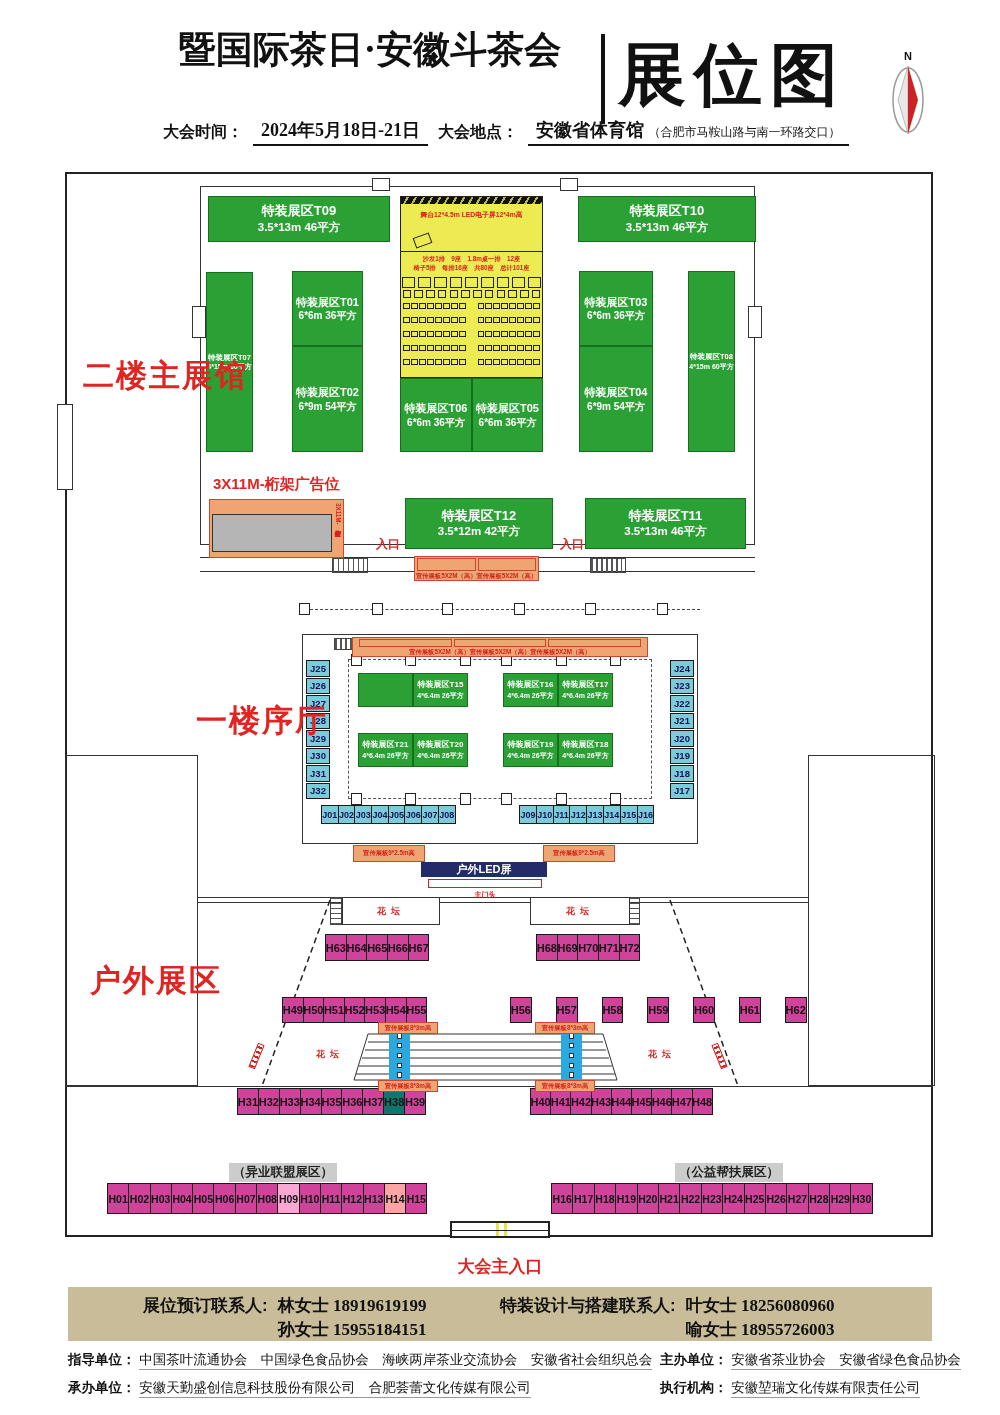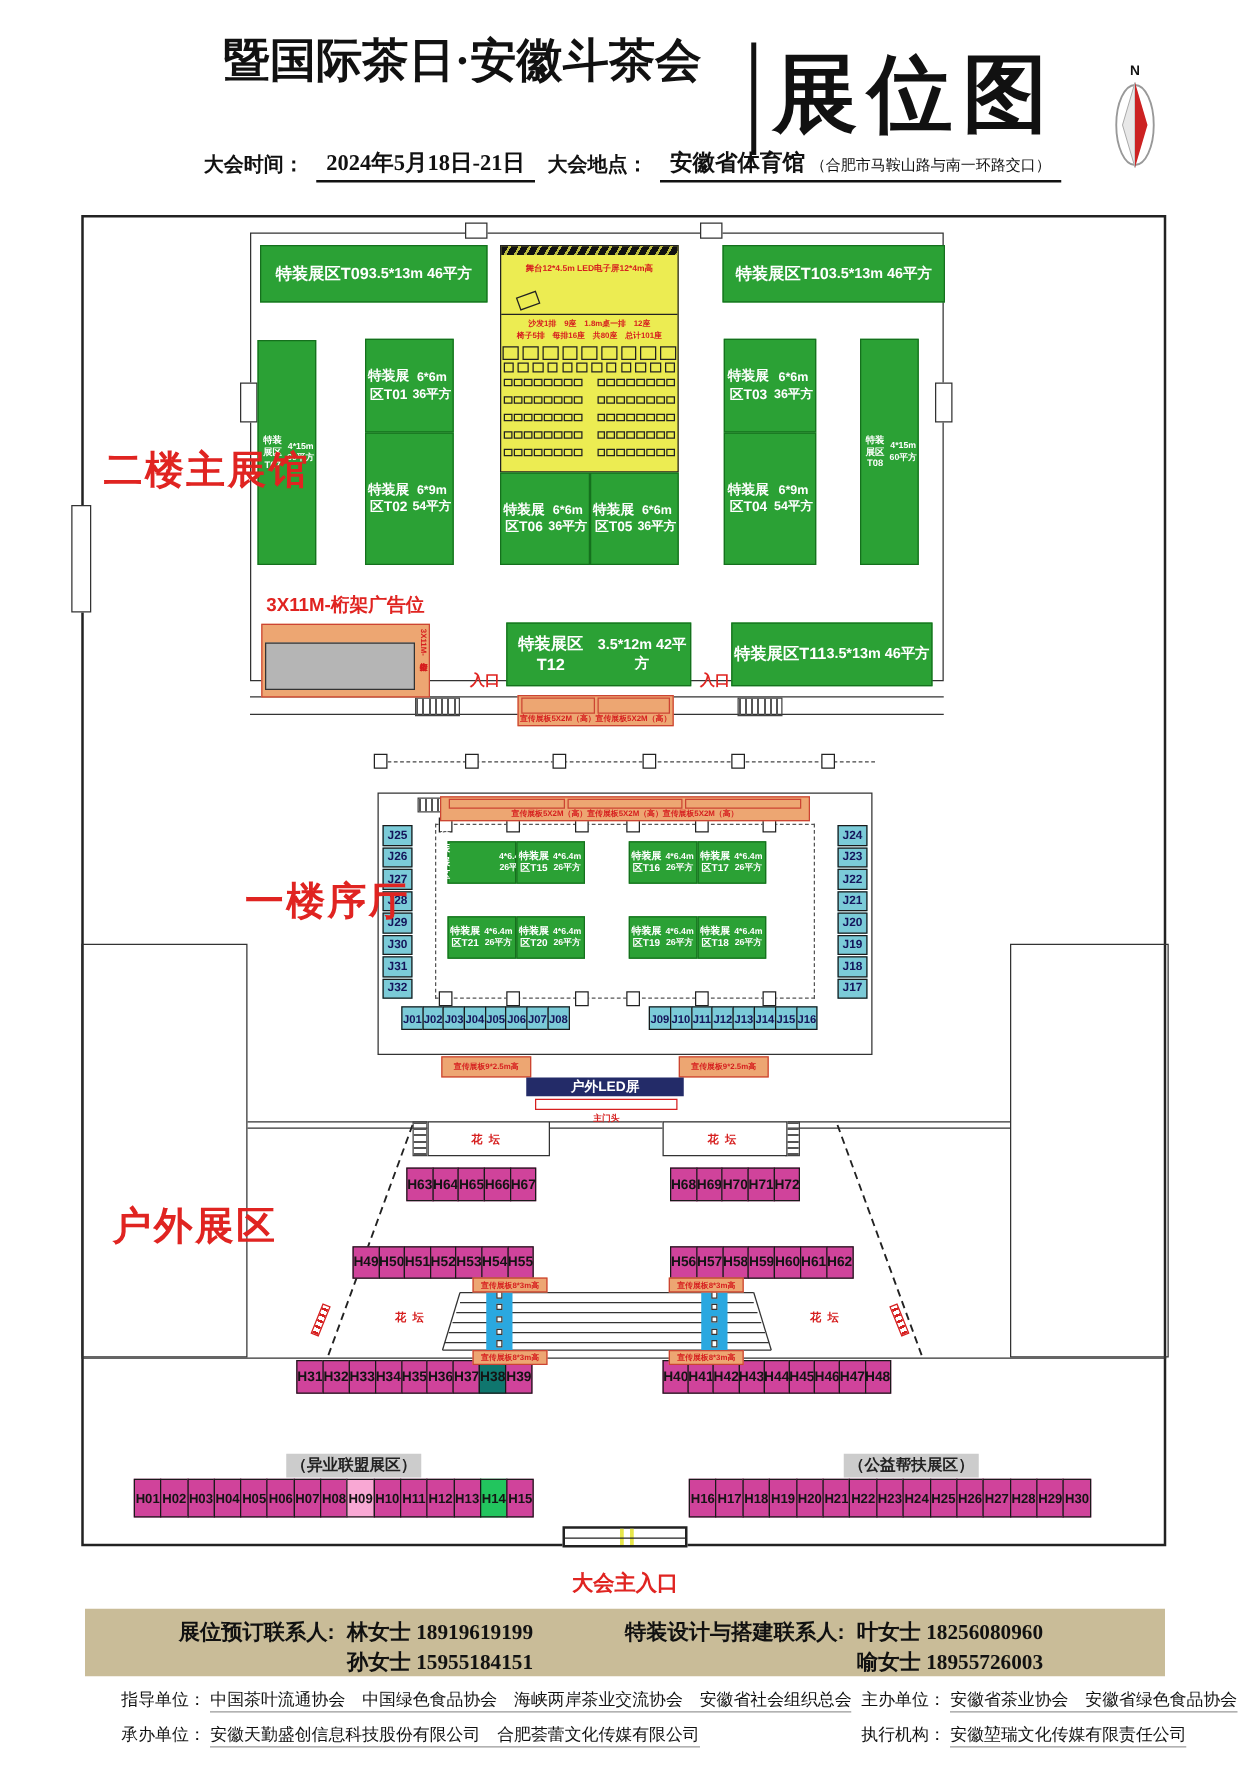--- a/index.html
+++ b/index.html
@@ -25,21 +25,21 @@
   .dashline{position:absolute;border-top:1.5px dashed #444;height:0;}
   .notch{position:absolute;background:#fff;border:1.5px solid #333;box-sizing:border-box;}
   .post{position:absolute;background:#fff;border:1.5px solid #222;box-sizing:border-box;z-index:3;}
   .stairs-h{position:absolute;border:1px solid #444;box-sizing:border-box;
     background:repeating-linear-gradient(90deg,#555 0 1.5px,transparent 1.5px 5px);z-index:3;}
   .stairs-v{position:absolute;border:1px solid #444;box-sizing:border-box;
     background:repeating-linear-gradient(0deg,#555 0 1.5px,transparent 1.5px 5px);z-index:3;}
   .dashed-rect{position:absolute;border:1.5px dashed #555;box-sizing:border-box;}
   
   .booth{position:absolute;border:1px solid #15701d;box-sizing:border-box;color:#fff;
-    display:flex;flex-direction:row;align-items:center;justify-content:center;
+    display:flex;flex-direction:column;align-items:center;justify-content:center;
     text-align:center;font-weight:700;z-index:5;line-height:1.3;}
   .b-lg .bn{font-size:13px;} .b-lg .bs{font-size:11.5px;}
   .b-md .bn{font-size:11px;} .b-md .bs{font-size:10px;}
   .b-sm .bn{font-size:7.5px;} .b-sm .bs{font-size:7px;}
   .b-xs .bn{font-size:8px;}  .b-xs .bs{font-size:7px;}
   .cellrow{position:absolute;display:flex;z-index:5;}
   .jcell,.hcell{box-sizing:border-box;border:1px solid #1a1a1a;display:flex;align-items:center;
     justify-content:center;font-weight:700;margin-left:-1px;}
   .jcell{color:#14145a;font-size:9.5px;}
   .hcell{color:#141414;font-size:11px;}
@@ -100,21 +100,21 @@
     border:2px solid #222;box-sizing:border-box;z-index:6;}
   .door::after{content:"";position:absolute;left:0;top:7px;width:100%;border-top:1.5px solid #222;}
   .door i{position:absolute;top:0;width:2.5px;height:100%;background:#e6e64a;}
   
   .contact-box{position:absolute;left:68px;top:1287px;width:864px;height:54px;background:#C9BC98;z-index:2;}
   .contact{position:absolute;display:grid;grid-template-columns:auto auto;column-gap:10px;
     font-size:17px;line-height:24px;z-index:3;white-space:nowrap;}
   .contact .clabel{font-weight:900;text-align:right;}
   .contact .cval{font-family:"Liberation Serif","DejaVu Serif",serif;font-weight:600;}
   .foot-row{position:absolute;font-size:13.5px;white-space:nowrap;z-index:3;}
-  .foot-label{font-weight:400;margin-left:29px;}
+  .foot-label{font-weight:700;}
   .foot-val{font-weight:500;border-bottom:1px solid #999;padding-bottom:2px;}
   svg.overlay{position:absolute;left:0;top:0;z-index:2;pointer-events:none;}
 </style>
 </head>
 <body>
 
 <div class="page">
 
   <div class="title-block">
     <div>暨国际茶日·安徽斗茶会</div>
@@ -516,21 +516,21 @@
       </div>
       <div class="cellrow" style="left: 283px; top: 997px;">
         <div class="hcell" style="width: 21.6px; height: 26px; background: rgb(208, 67, 155); font-size: 11px;">H49</div>
         <div class="hcell" style="width: 21.6px; height: 26px; background: rgb(208, 67, 155); font-size: 11px;">H50</div>
         <div class="hcell" style="width: 21.6px; height: 26px; background: rgb(208, 67, 155); font-size: 11px;">H51</div>
         <div class="hcell" style="width: 21.6px; height: 26px; background: rgb(208, 67, 155); font-size: 11px;">H52</div>
         <div class="hcell" style="width: 21.6px; height: 26px; background: rgb(208, 67, 155); font-size: 11px;">H53</div>
         <div class="hcell" style="width: 21.6px; height: 26px; background: rgb(208, 67, 155); font-size: 11px;">H54</div>
         <div class="hcell" style="width: 21.6px; height: 26px; background: rgb(208, 67, 155); font-size: 11px;">H55</div>
       </div>
-      <div class="cellrow" style="left: 537px; top: 997px;">
+      <div class="cellrow" style="left: 511px; top: 997px; gap: 25px;">
         <div class="hcell" style="width: 21.8px; height: 26px; background: rgb(208, 67, 155); font-size: 11px;">H56</div>
         <div class="hcell" style="width: 21.8px; height: 26px; background: rgb(208, 67, 155); font-size: 11px;">H57</div>
         <div class="hcell" style="width: 21.8px; height: 26px; background: rgb(208, 67, 155); font-size: 11px;">H58</div>
         <div class="hcell" style="width: 21.8px; height: 26px; background: rgb(208, 67, 155); font-size: 11px;">H59</div>
         <div class="hcell" style="width: 21.8px; height: 26px; background: rgb(208, 67, 155); font-size: 11px;">H60</div>
         <div class="hcell" style="width: 21.8px; height: 26px; background: rgb(208, 67, 155); font-size: 11px;">H61</div>
         <div class="hcell" style="width: 21.8px; height: 26px; background: rgb(208, 67, 155); font-size: 11px;">H62</div>
       </div>
       <div class="cellrow" style="left: 238px; top: 1088px;">
         <div class="hcell" style="width: 21.9px; height: 27px; background: rgb(208, 67, 155); font-size: 11px;">H31</div>
@@ -561,21 +561,21 @@
         <div class="hcell" style="width: 22.3px; height: 31px; background: rgb(208, 67, 155); font-size: 10.5px;">H04</div>
         <div class="hcell" style="width: 22.3px; height: 31px; background: rgb(208, 67, 155); font-size: 10.5px;">H05</div>
         <div class="hcell" style="width: 22.3px; height: 31px; background: rgb(208, 67, 155); font-size: 10.5px;">H06</div>
         <div class="hcell" style="width: 22.3px; height: 31px; background: rgb(208, 67, 155); font-size: 10.5px;">H07</div>
         <div class="hcell" style="width: 22.3px; height: 31px; background: rgb(208, 67, 155); font-size: 10.5px;">H08</div>
         <div class="hcell" style="width: 22.3px; height: 31px; background: #f9a8d4; font-size: 10.5px;">H09</div>
         <div class="hcell" style="width: 22.3px; height: 31px; background: rgb(208, 67, 155); font-size: 10.5px;">H10</div>
         <div class="hcell" style="width: 22.3px; height: 31px; background: rgb(208, 67, 155); font-size: 10.5px;">H11</div>
         <div class="hcell" style="width: 22.3px; height: 31px; background: rgb(208, 67, 155); font-size: 10.5px;">H12</div>
         <div class="hcell" style="width: 22.3px; height: 31px; background: rgb(208, 67, 155); font-size: 10.5px;">H13</div>
-        <div class="hcell" style="width: 22.3px; height: 31px; background: #22c55e; font-size: 10.5px;">H14</div>
+        <div class="hcell" style="width: 22.3px; height: 31px; background: #fca5a5; font-size: 10.5px;">H14</div>
         <div class="hcell" style="width: 22.3px; height: 31px; background: rgb(208, 67, 155); font-size: 10.5px;">H15</div>
       </div>
       <div class="cellrow" style="left: 552px; top: 1183px;">
         <div class="hcell" style="width: 22.4px; height: 31px; background: rgb(208, 67, 155); font-size: 10.5px;">H16</div>
         <div class="hcell" style="width: 22.4px; height: 31px; background: rgb(208, 67, 155); font-size: 10.5px;">H17</div>
         <div class="hcell" style="width: 22.4px; height: 31px; background: rgb(208, 67, 155); font-size: 10.5px;">H18</div>
         <div class="hcell" style="width: 22.4px; height: 31px; background: rgb(208, 67, 155); font-size: 10.5px;">H19</div>
         <div class="hcell" style="width: 22.4px; height: 31px; background: rgb(208, 67, 155); font-size: 10.5px;">H20</div>
         <div class="hcell" style="width: 22.4px; height: 31px; background: rgb(208, 67, 155); font-size: 10.5px;">H21</div>
         <div class="hcell" style="width: 22.4px; height: 31px; background: rgb(208, 67, 155); font-size: 10.5px;">H22</div>

